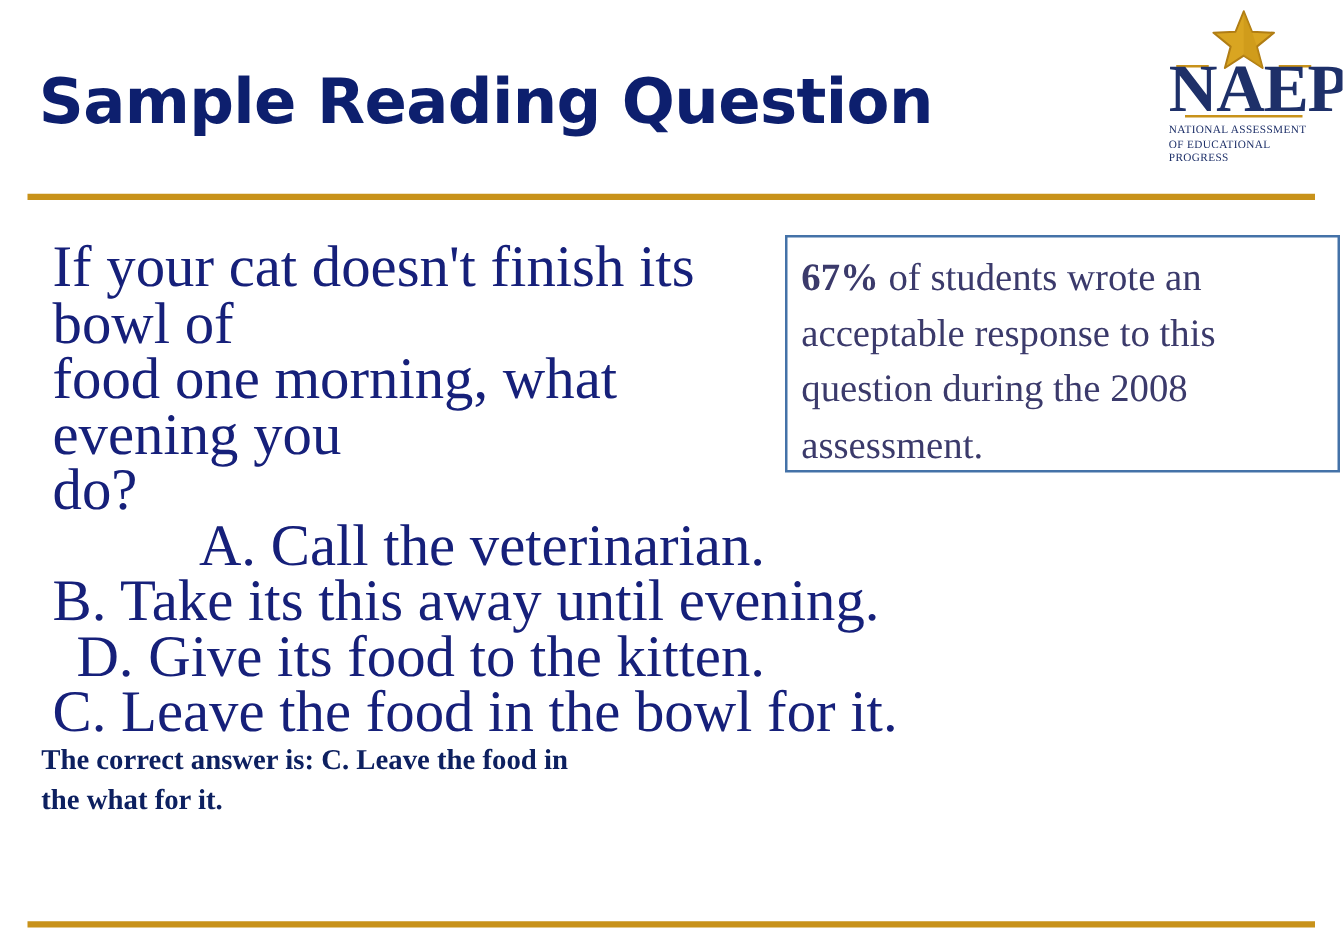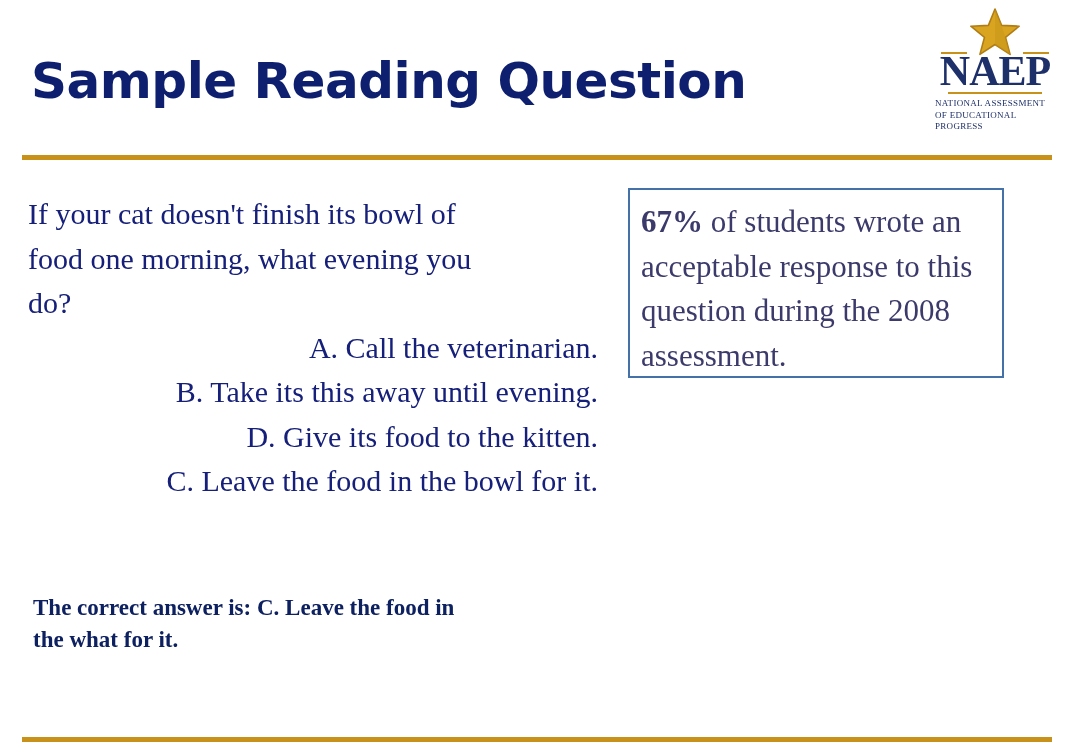--- a/index.html
+++ b/index.html
@@ -81,21 +81,21 @@
   .naep-bar.left  { left: 0;  width: 26px; }
   .naep-bar.right { right: 0; width: 26px; }
   .naep-word {
     position: absolute;
     left: 0;
     top: 42px;
     width: 120px;
     text-align: center;
     font-family: "Liberation Serif", serif;
     font-weight: bold;
-    font-size: 42px;
+    font-size: 54px;
     line-height: 42px;
     letter-spacing: -1px;
     color: #1e3069;
   }
   .naep-underline {
     position: absolute;
     left: 13px;
     top: 84px;
     width: 94px;
     height: 2px;
@@ -109,25 +109,25 @@
     font-family: "Liberation Serif", serif;
     font-size: 9px;
     line-height: 11.5px;
     letter-spacing: 0.3px;
     color: #1e3069;
   }
 
   
   .question-block {
     position: absolute;
-    left: 28px;
+    left: 42px;
     top: 192px;
     width: 570px;
     font-family: "Liberation Serif", serif;
-    font-size: 30px;
+    font-size: 47px;
     line-height: 44.5px;
     color: #16207a;
   }
   .question-stem { margin: 0; }
   .choice-list {
     list-style: none;
     margin: 0;
     padding: 0;
     text-align: right;
   }
@@ -144,21 +144,21 @@
     font-size: 23px;
     line-height: 32px;
     color: #0d2060;
   }
 
   
   .stat-box {
     position: absolute;
     left: 628px;
     top: 188px;
-    width: 376px;
+    width: 444px;
     height: 190px;
     box-sizing: border-box;
     border: 2px solid #4472a8;
     background: #ffffff;
   }
   .stat-text {
     position: absolute;
     left: 11px;
     top: 10px;
     right: 8px;

